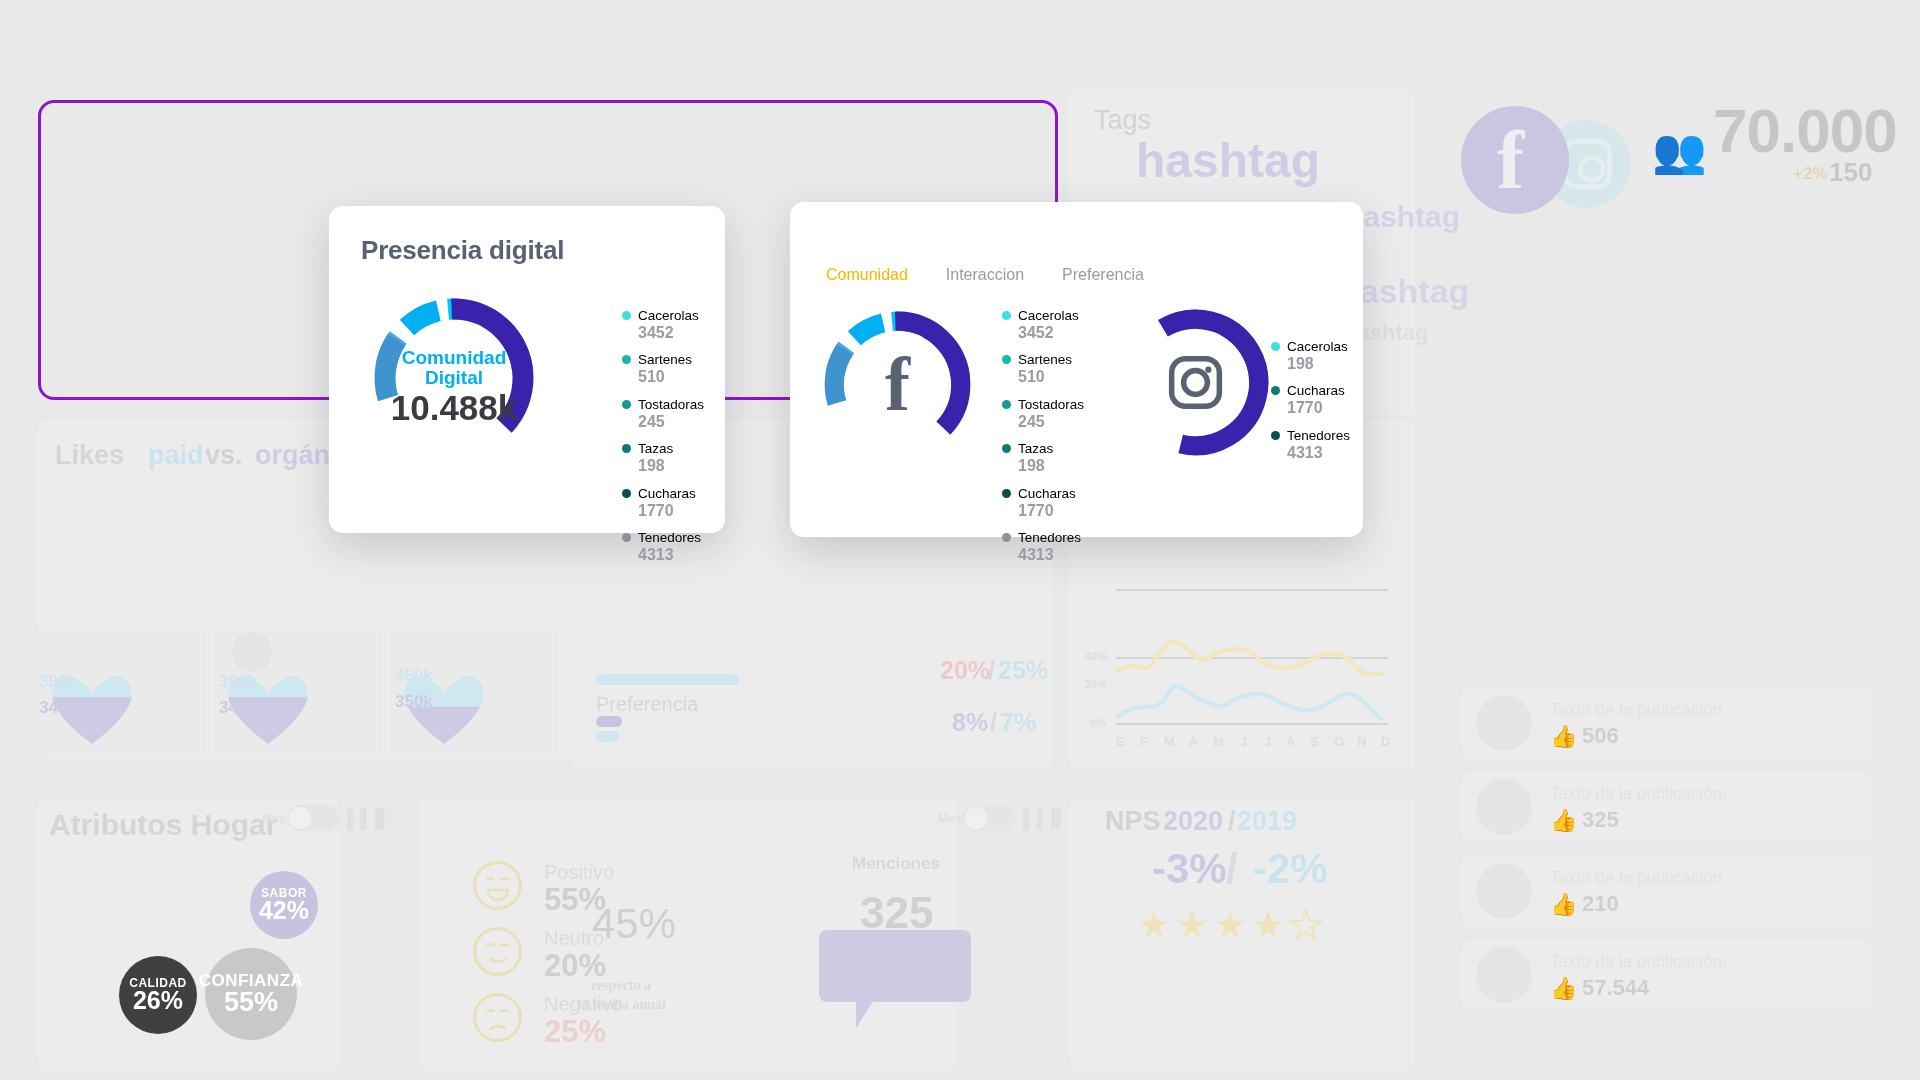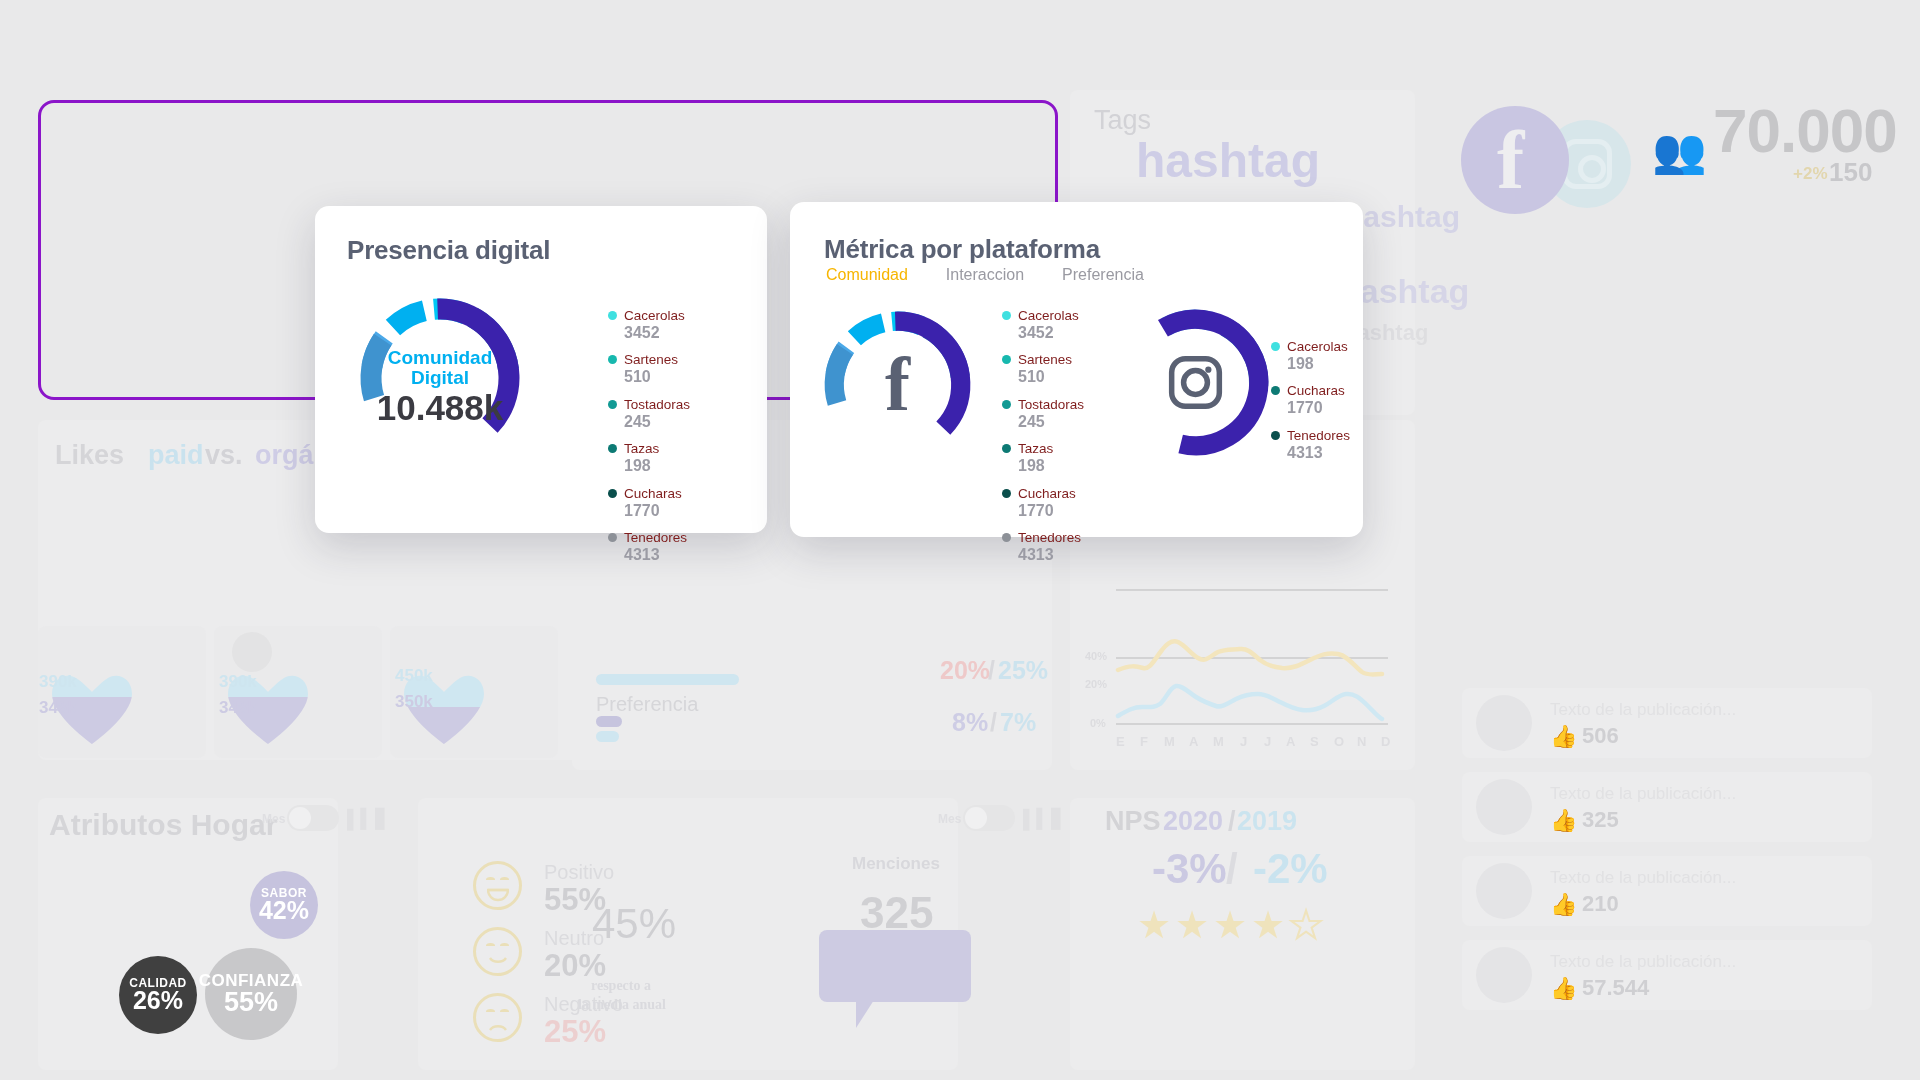--- a/index.html
+++ b/index.html
@@ -116,21 +116,21 @@
   .card {
     position: absolute; background: #ffffff; border-radius: 14px;
     box-shadow: 0 14px 40px rgba(40,40,60,.18);
   }
   .card-title { font-size: 26px; font-weight: 700; color: #5a6173; letter-spacing: -.2px; }
   .tabbar { display: flex; gap: 36px; font-size: 16px; font-weight: 700; }
   .tab { color: #9a9aa2; }
   .tab.active-gold { color: #f7b500; }
   .legend-item { display: flex; align-items: flex-start; gap: 7px; margin-bottom: 8px; }
   .legend-dot { width: 9px; height: 9px; border-radius: 50%; margin-top: 5px; flex: none; }
-  .legend-name { font-size: 13.5px; color: #7f1d1d; line-height: 1.15; margin-top: 47px; }
+  .legend-name { font-size: 13.5px; color: #000000; line-height: 1.15; margin-top: 47px; }
   .legend-val { font-size: 16px; font-weight: 700; color: #9b9ba4; line-height: 1.15; }
   .donut-center-lbl { fill: #00b0f0; font-size: 19px; font-weight: 700; font-family: "Liberation Sans", sans-serif; }
   .donut-center-val { fill: #3b3b42; font-size: 35px; font-weight: 700; font-family: "Liberation Sans", sans-serif; }
 </style>
 </head>
 <body>
 
 <div id="root">
 
   <div class="bg">
@@ -328,21 +328,21 @@
     <div class="avg-num">45%</div>
     <div class="avg-t1">respecto a</div>
     <div class="avg-t2">la media anual</div>
 
     <div class="menc-label">Menciones</div>
     <div class="bubble-shape"></div>
     <div class="bubble-tail"></div>
     <div class="menc-num">325</div>
   </div>
 
-  <div class="card" style="left:315px;top:206px;width:452px;height:327px;">
+  <div class="card" style="left:329px;top:206px;width:396px;height:327px;">
     <div class="card-title" style="position:absolute;left:32px;top:29px;">Presencia digital</div>
     <div class="tabbar" style="position:absolute;left:511px;top:262px;"></div>
     <div style="position:absolute;left:513px;top:262px;display:flex;gap:38px;">
       <span class="tab">Interacciones</span>
       <span class="tab">Viralidad</span>
     </div>
 
     <svg width="180" height="180" style="position:absolute;left:35px;top:82px;" viewBox="0 0 180 180">
       <g transform="translate(90,90)">
         <circle r="69" fill="none" stroke="#00c8f5" stroke-width="21" stroke-dasharray="33 401" transform="rotate(-95)"></circle>
@@ -385,21 +385,20 @@
       </div>
       <div class="legend-item">
         <span class="legend-dot" style="background:#8d9198"></span>
         <span><span class="legend-name">Tenedores</span><br>
         <span class="legend-val">4313</span></span>
       </div>
     </div>
   </div>
 
   <div class="card" style="left:790px;top:202px;width:573px;height:335px;">
-    <div class="card-title" style="position:absolute;left:34px;top:32px;">Métrica por plataforma</div>
     <div style="position:absolute;left:36px;top:64px;display:flex;gap:38px;">
       <span class="tab active-gold">Comunidad</span>
       <span class="tab">Interaccion</span>
       <span class="tab">Preferencia</span>
     </div>
 
     <svg width="165" height="165" style="position:absolute;left:25px;top:100px;" viewBox="0 0 180 180">
       <g transform="translate(90,90)">
         <circle r="69" fill="none" stroke="#00c8f5" stroke-width="21" stroke-dasharray="33 401" transform="rotate(-95)"></circle>
         <circle r="69" fill="none" stroke="#00b0f0" stroke-width="21" stroke-dasharray="36 401" transform="rotate(-133)"></circle>

